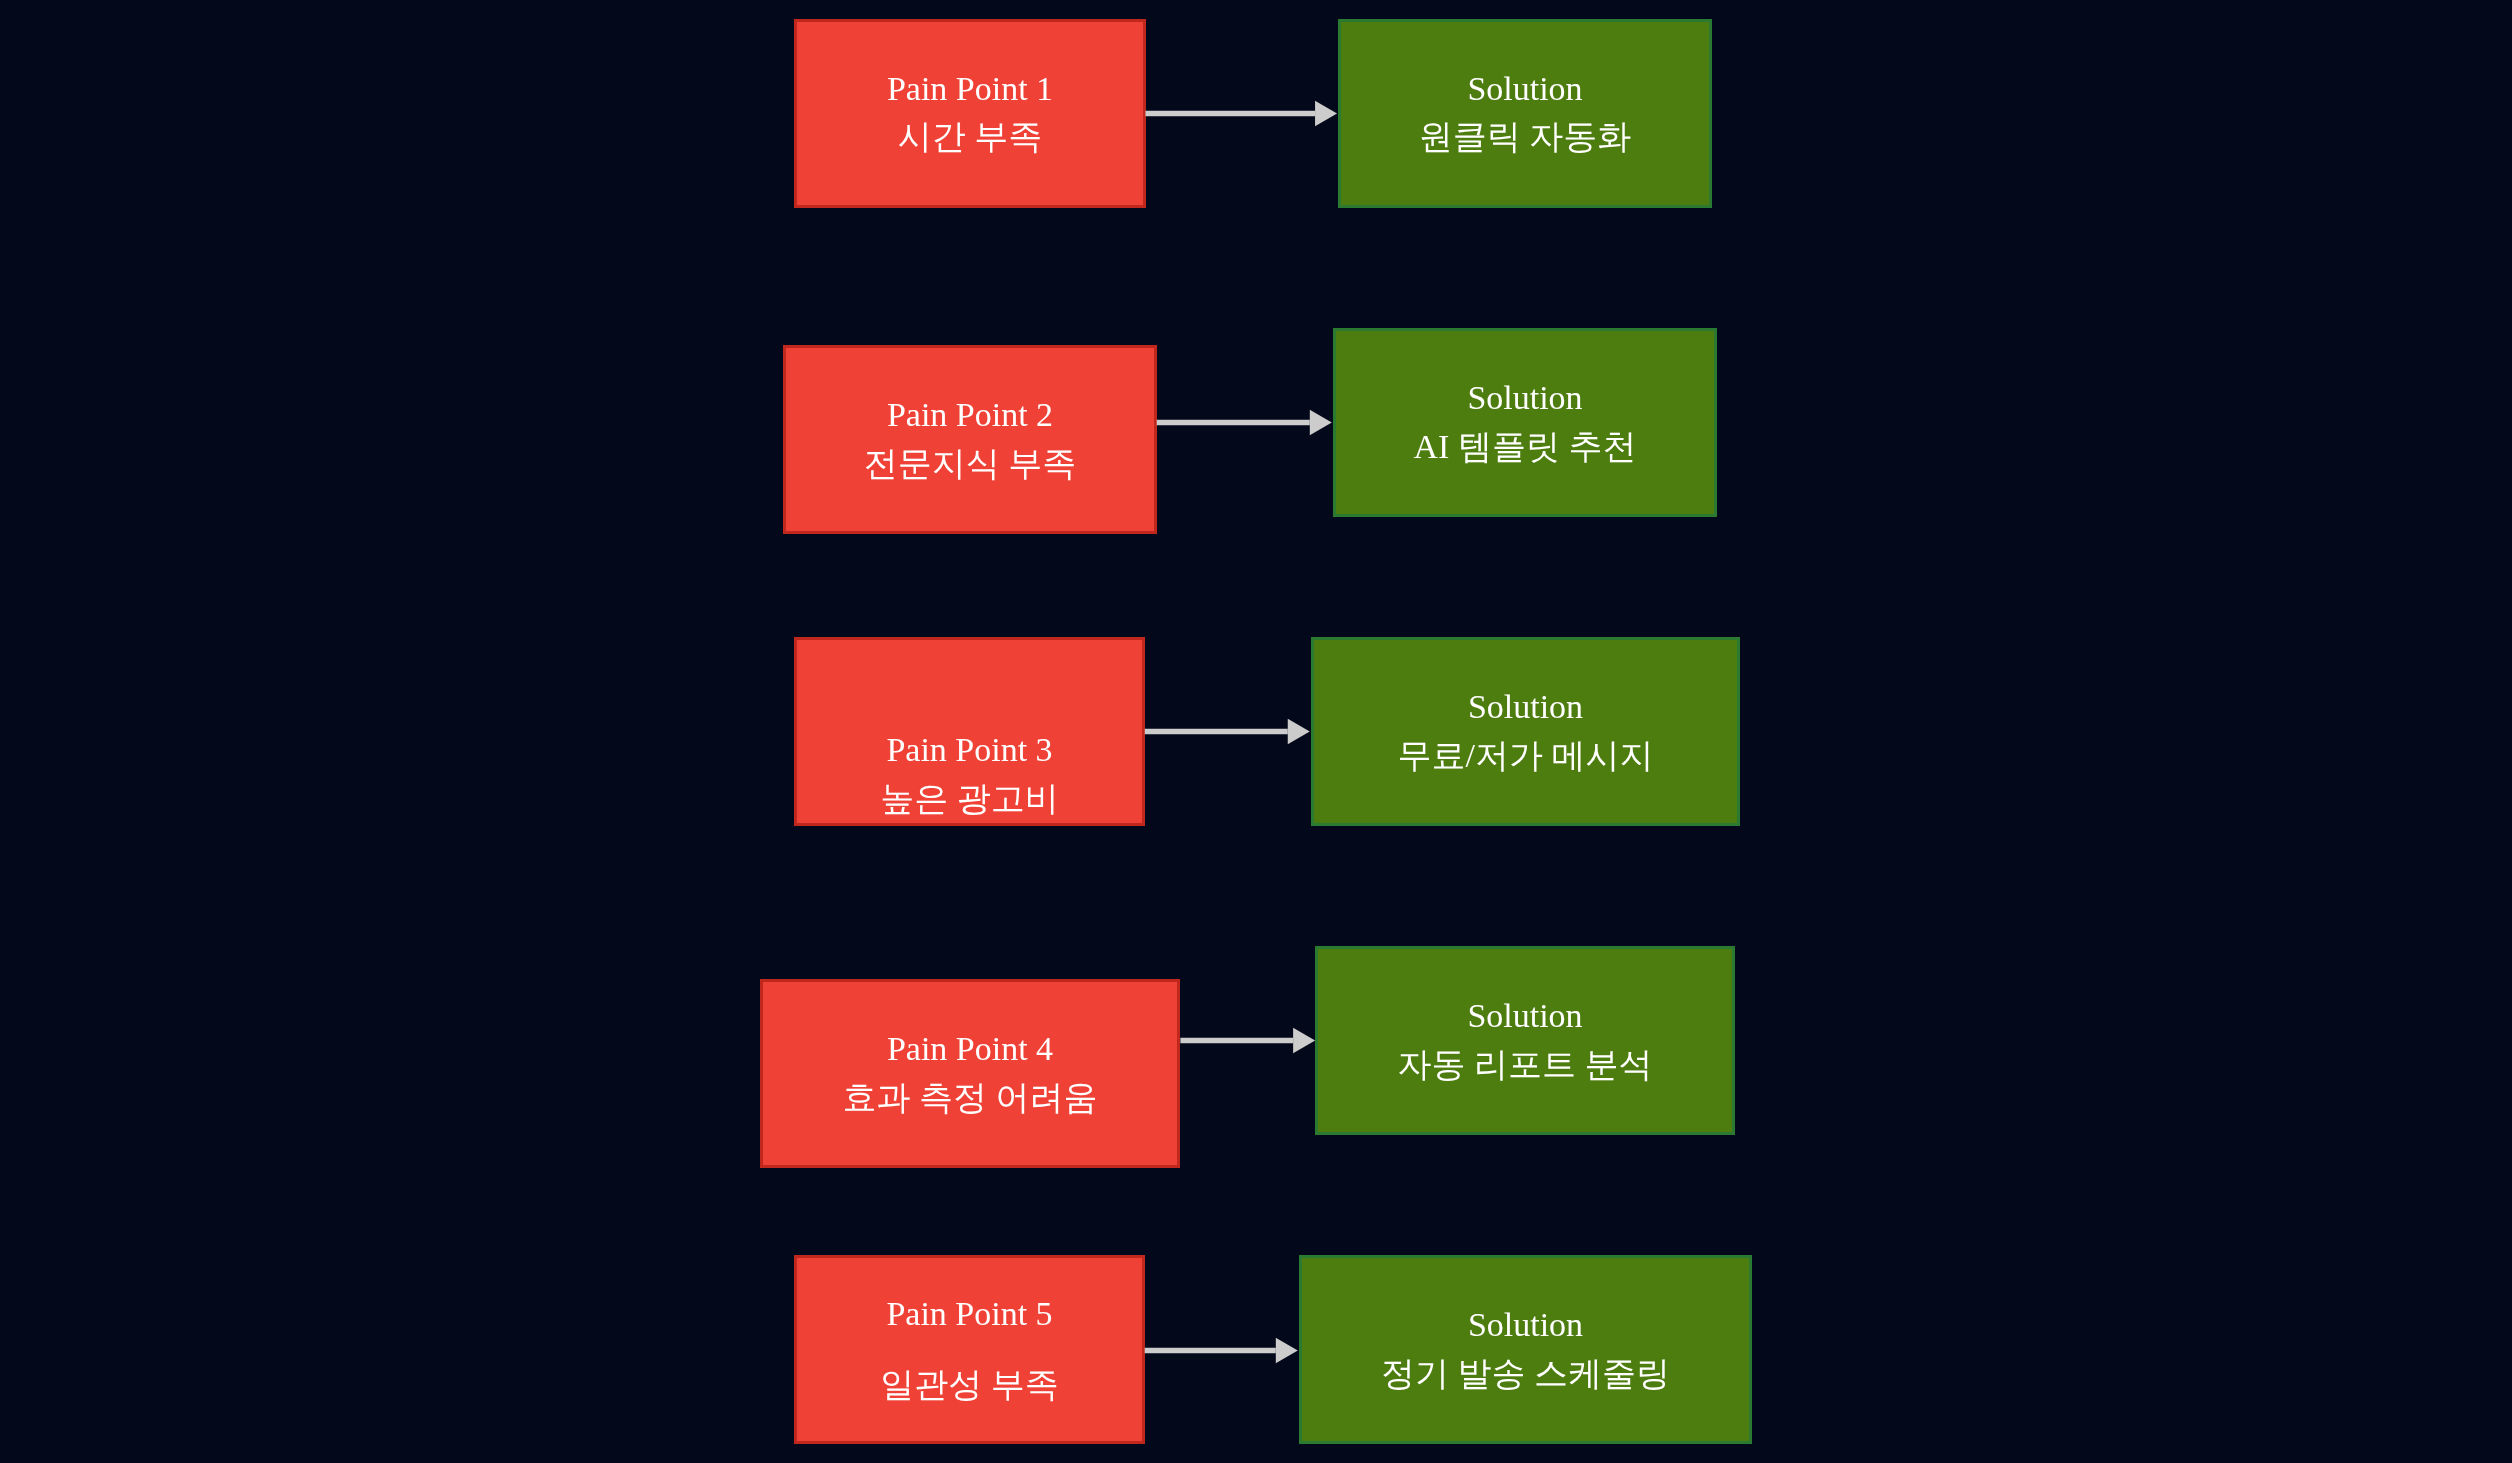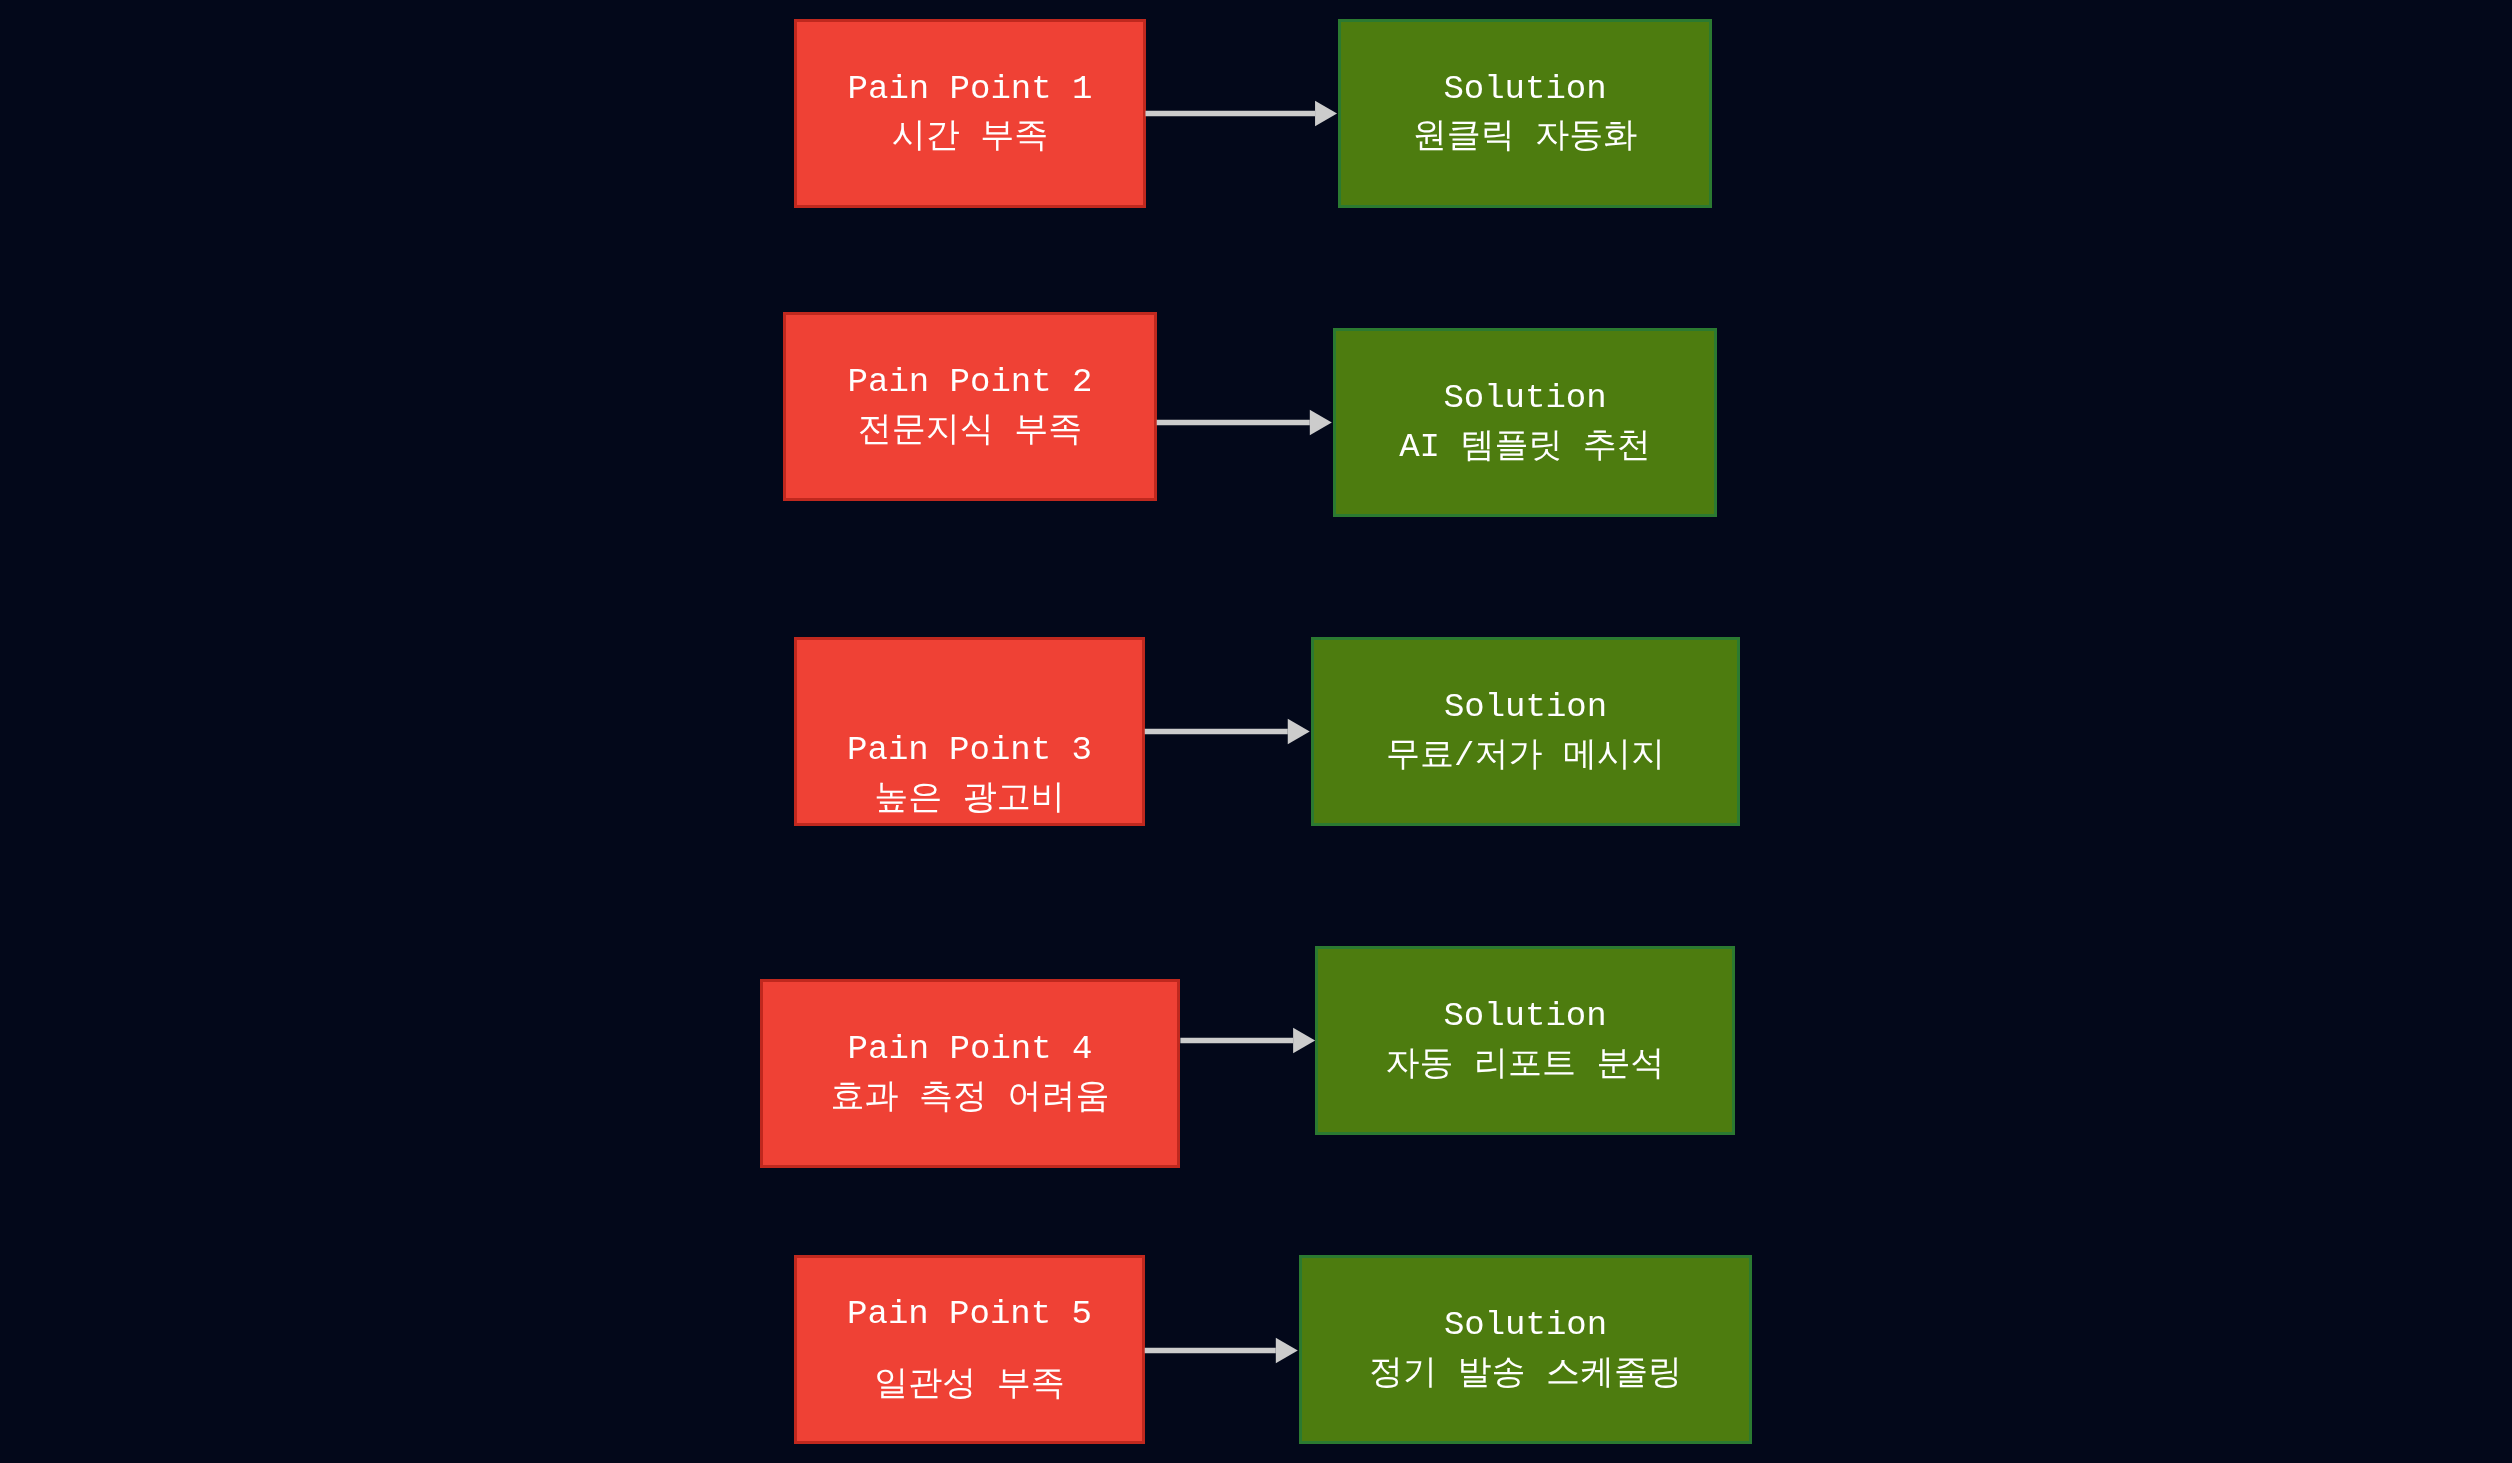--- a/index.html
+++ b/index.html
@@ -7,21 +7,21 @@
     margin: 0;
     padding: 0;
     background: #03081a;
   }
   #canvas {
     position: relative;
     width: 2147px;
     height: 1464px;
     background: #03081a;
     overflow: hidden;
-    font-family: Liberation Mono, monospace;
+    font-family: Liberation Serif, serif;
   }
   .flow-row {
     position: absolute;
     left: 0;
     width: 2512px;
   }
   .node {
     position: absolute;
     box-sizing: border-box;
     display: flex;
@@ -74,21 +74,21 @@
       <line class="arrow-line" x1="0" y1="18" x2="185" y2="18"></line>
       <polygon class="arrow-head" points="185,4 209,18 185,32"></polygon>
     </svg>
     <div class="node node-solution" style="left:1338px; top:18.5px; width:374px; height:189px; font-size:34px;">
       <span class="line1">Solution</span>
       <span class="line2">원클릭 자동화</span>
     </div>
   </div>
 
   <div class="flow-row" style="top:0px;height:0px;">
-    <div class="node node-pain" style="left:783px; top:312px; width:374px; height:189px; font-size:34px;">
+    <div class="node node-pain" style="left:783px; top:345px; width:374px; height:189px; font-size:34px;">
       <span class="line1">Pain Point 2</span>
       <span class="line2">전문지식 부족</span>
     </div>
     <svg class="arrow-svg" style="left:1156px; top:406px; width:182px; height:33px;" viewBox="0 0 197 36">
       <line class="arrow-line" x1="0" y1="18" x2="167" y2="18"></line>
       <polygon class="arrow-head" points="167,4 191,18 167,32"></polygon>
     </svg>
     <div class="node node-solution" style="left:1333px; top:328px; width:384px; height:189px; font-size:34px;">
       <span class="line1">Solution</span>
       <span class="line2">AI 템플릿 추천</span>

